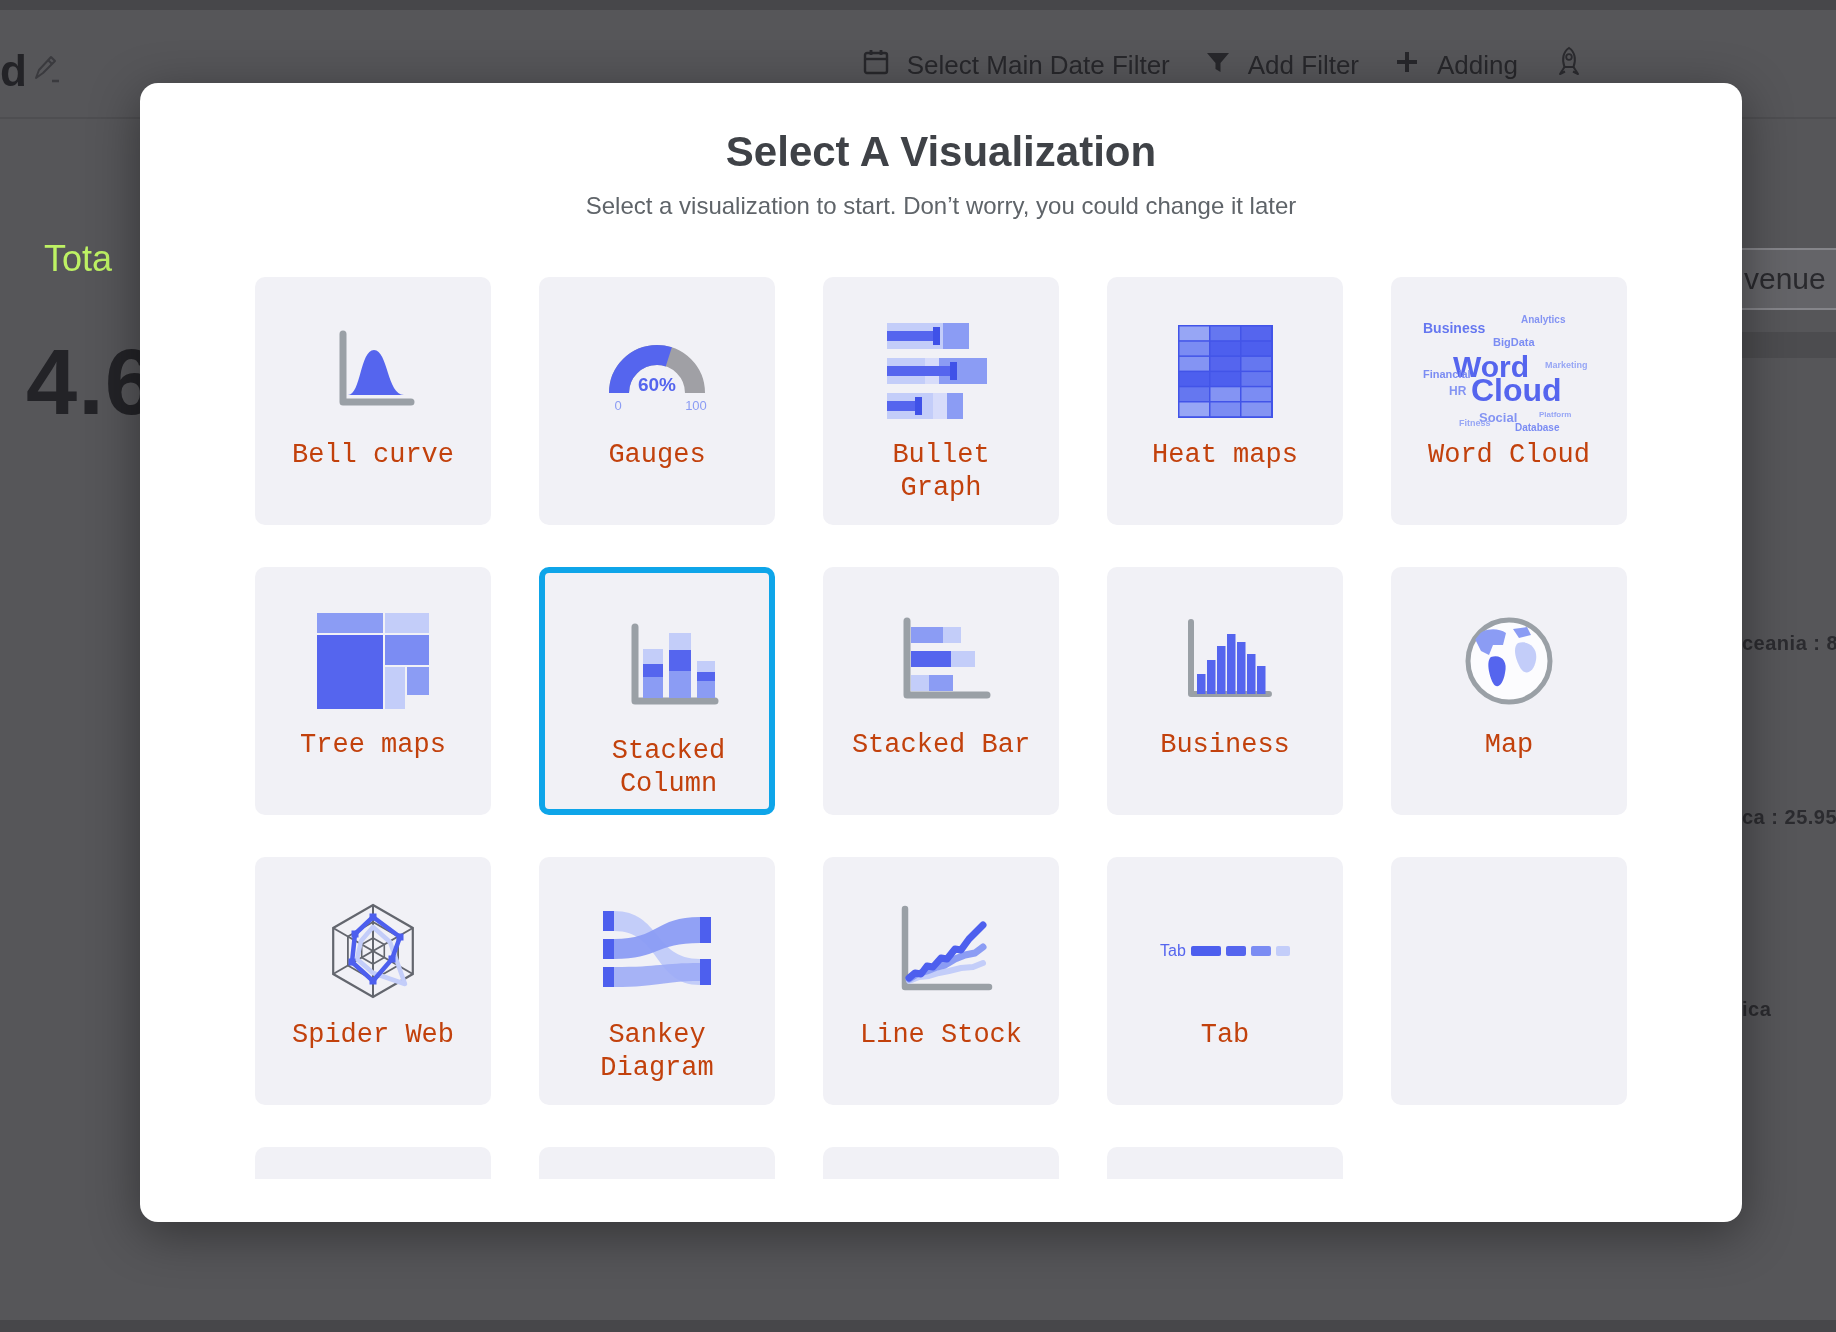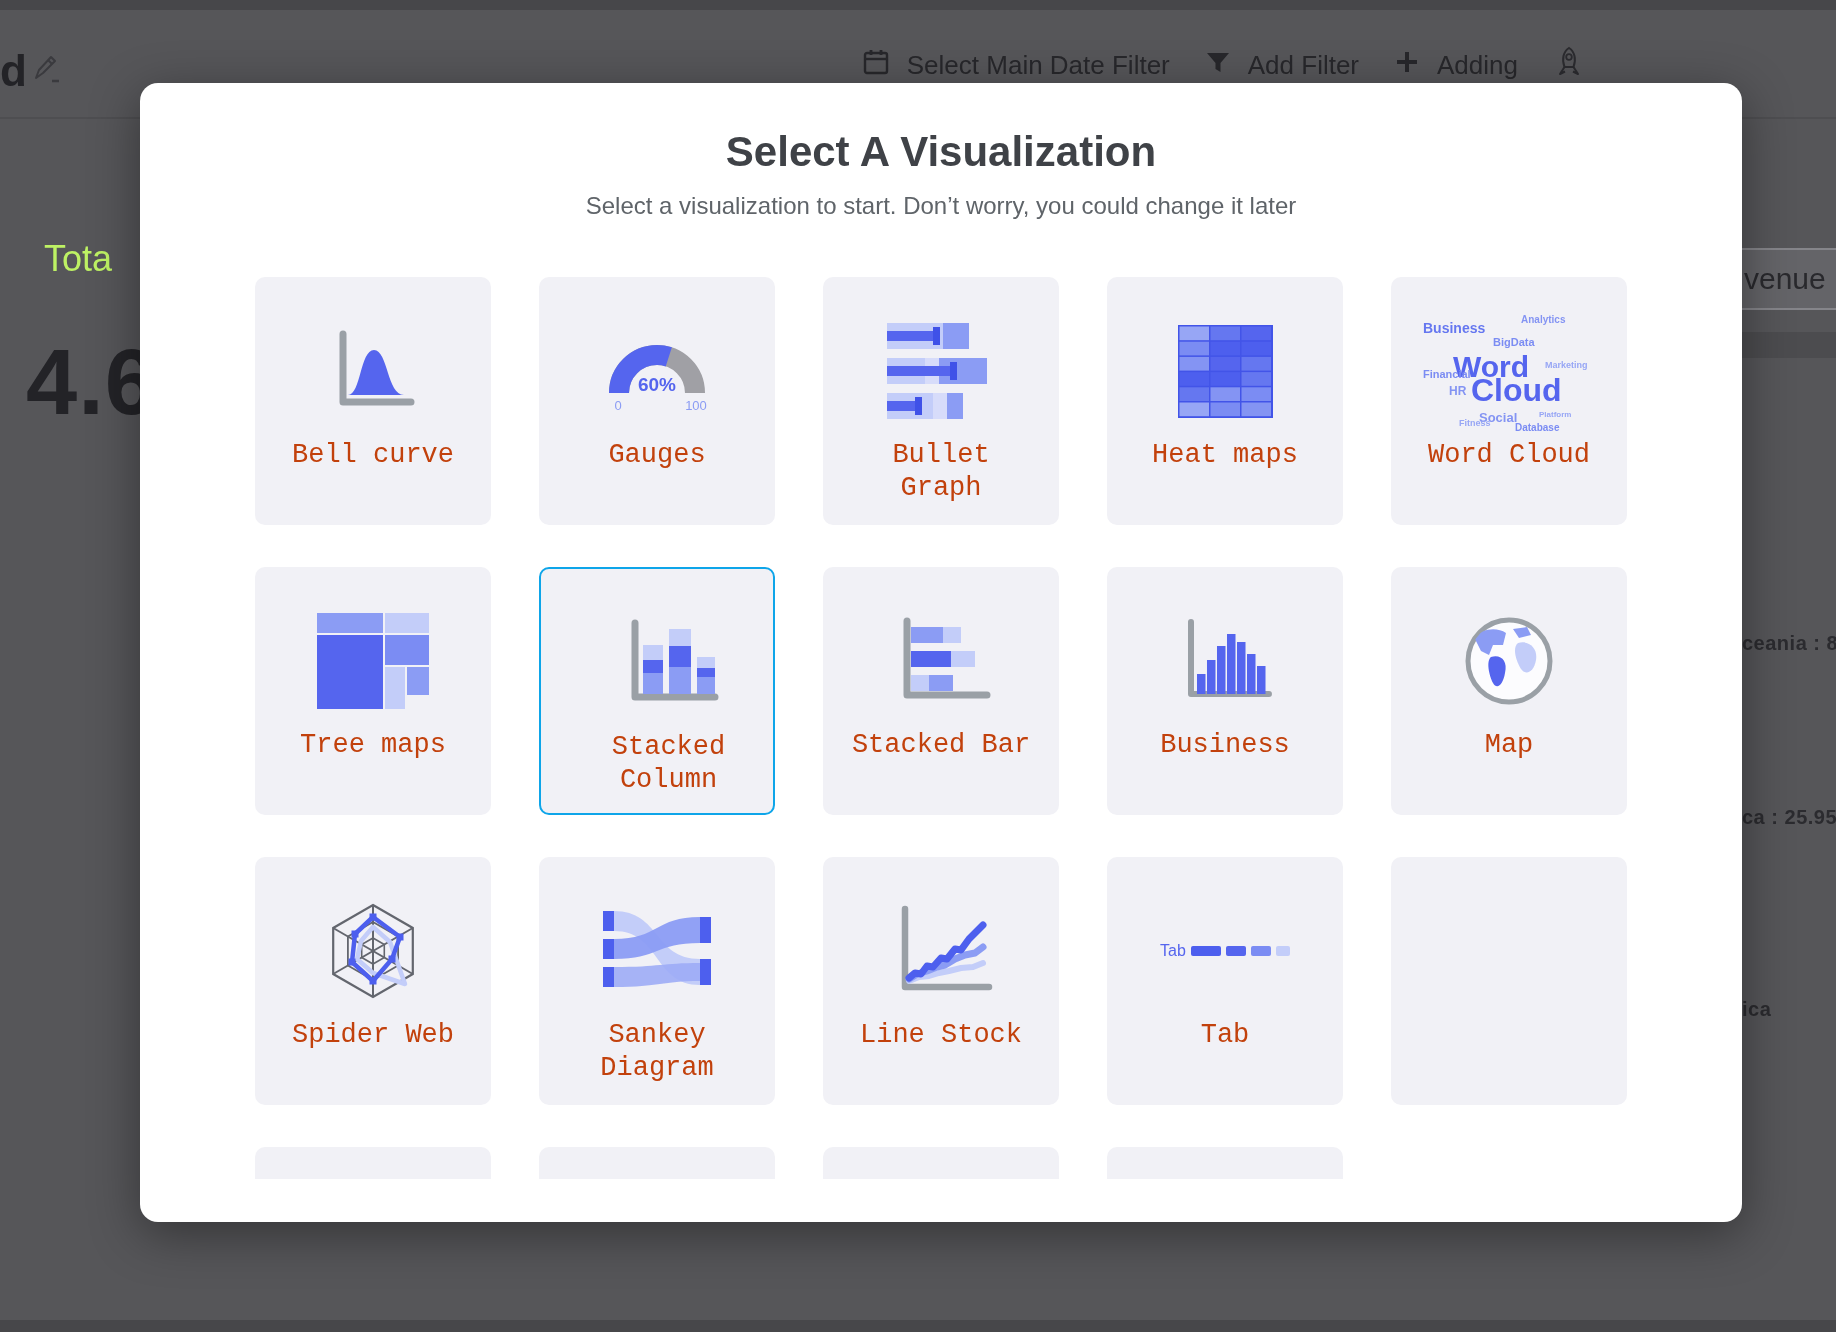--- a/index.html
+++ b/index.html
@@ -28,21 +28,21 @@
 
   
   .modal{position:absolute;left:140px;top:83px;width:1602px;height:1139px;background:#ffffff;
     border-radius:18px;z-index:10;box-shadow:0 12px 50px rgba(0,0,0,.40);overflow:hidden;}
   .modal h1{margin:44px 0 0;text-align:center;font-size:42px;line-height:50px;font-weight:700;color:#3f4247;}
   .modal .subtitle{margin:14px 0 0;text-align:center;font-size:24px;line-height:30px;color:#5f6469;}
   .grid{margin:56px auto 0;width:1372px;height:902px;overflow:hidden;
     display:grid;grid-template-columns:repeat(5,236px);grid-auto-rows:248px;column-gap:48px;row-gap:42px;}
   .card{width:236px;height:248px;background:#f1f1f6;border-radius:10px;box-sizing:border-box;
     display:flex;flex-direction:column;align-items:center;cursor:pointer;}
-  .card.selected{border:2px solid #0ea5e9;padding-left:23px;}
+  .card.selected{border:6px solid #0ea5e9;padding-left:23px;}
   .icon-box{height:128px;margin-top:30px;display:flex;align-items:center;justify-content:center;}
   .card-label{margin-top:4px;font-size:27px;line-height:33px;color:#c2410c;text-align:center;max-width:185px;font-family:Liberation Mono, monospace;}
   .wordcloud{position:relative;width:172px;height:122px;}
   .wordcloud span{position:absolute;font-weight:600;white-space:nowrap;}
   .tabicon{display:flex;align-items:center;gap:5px;}
 </style>
 </head>
 <body>
 
 <div class="stage">

